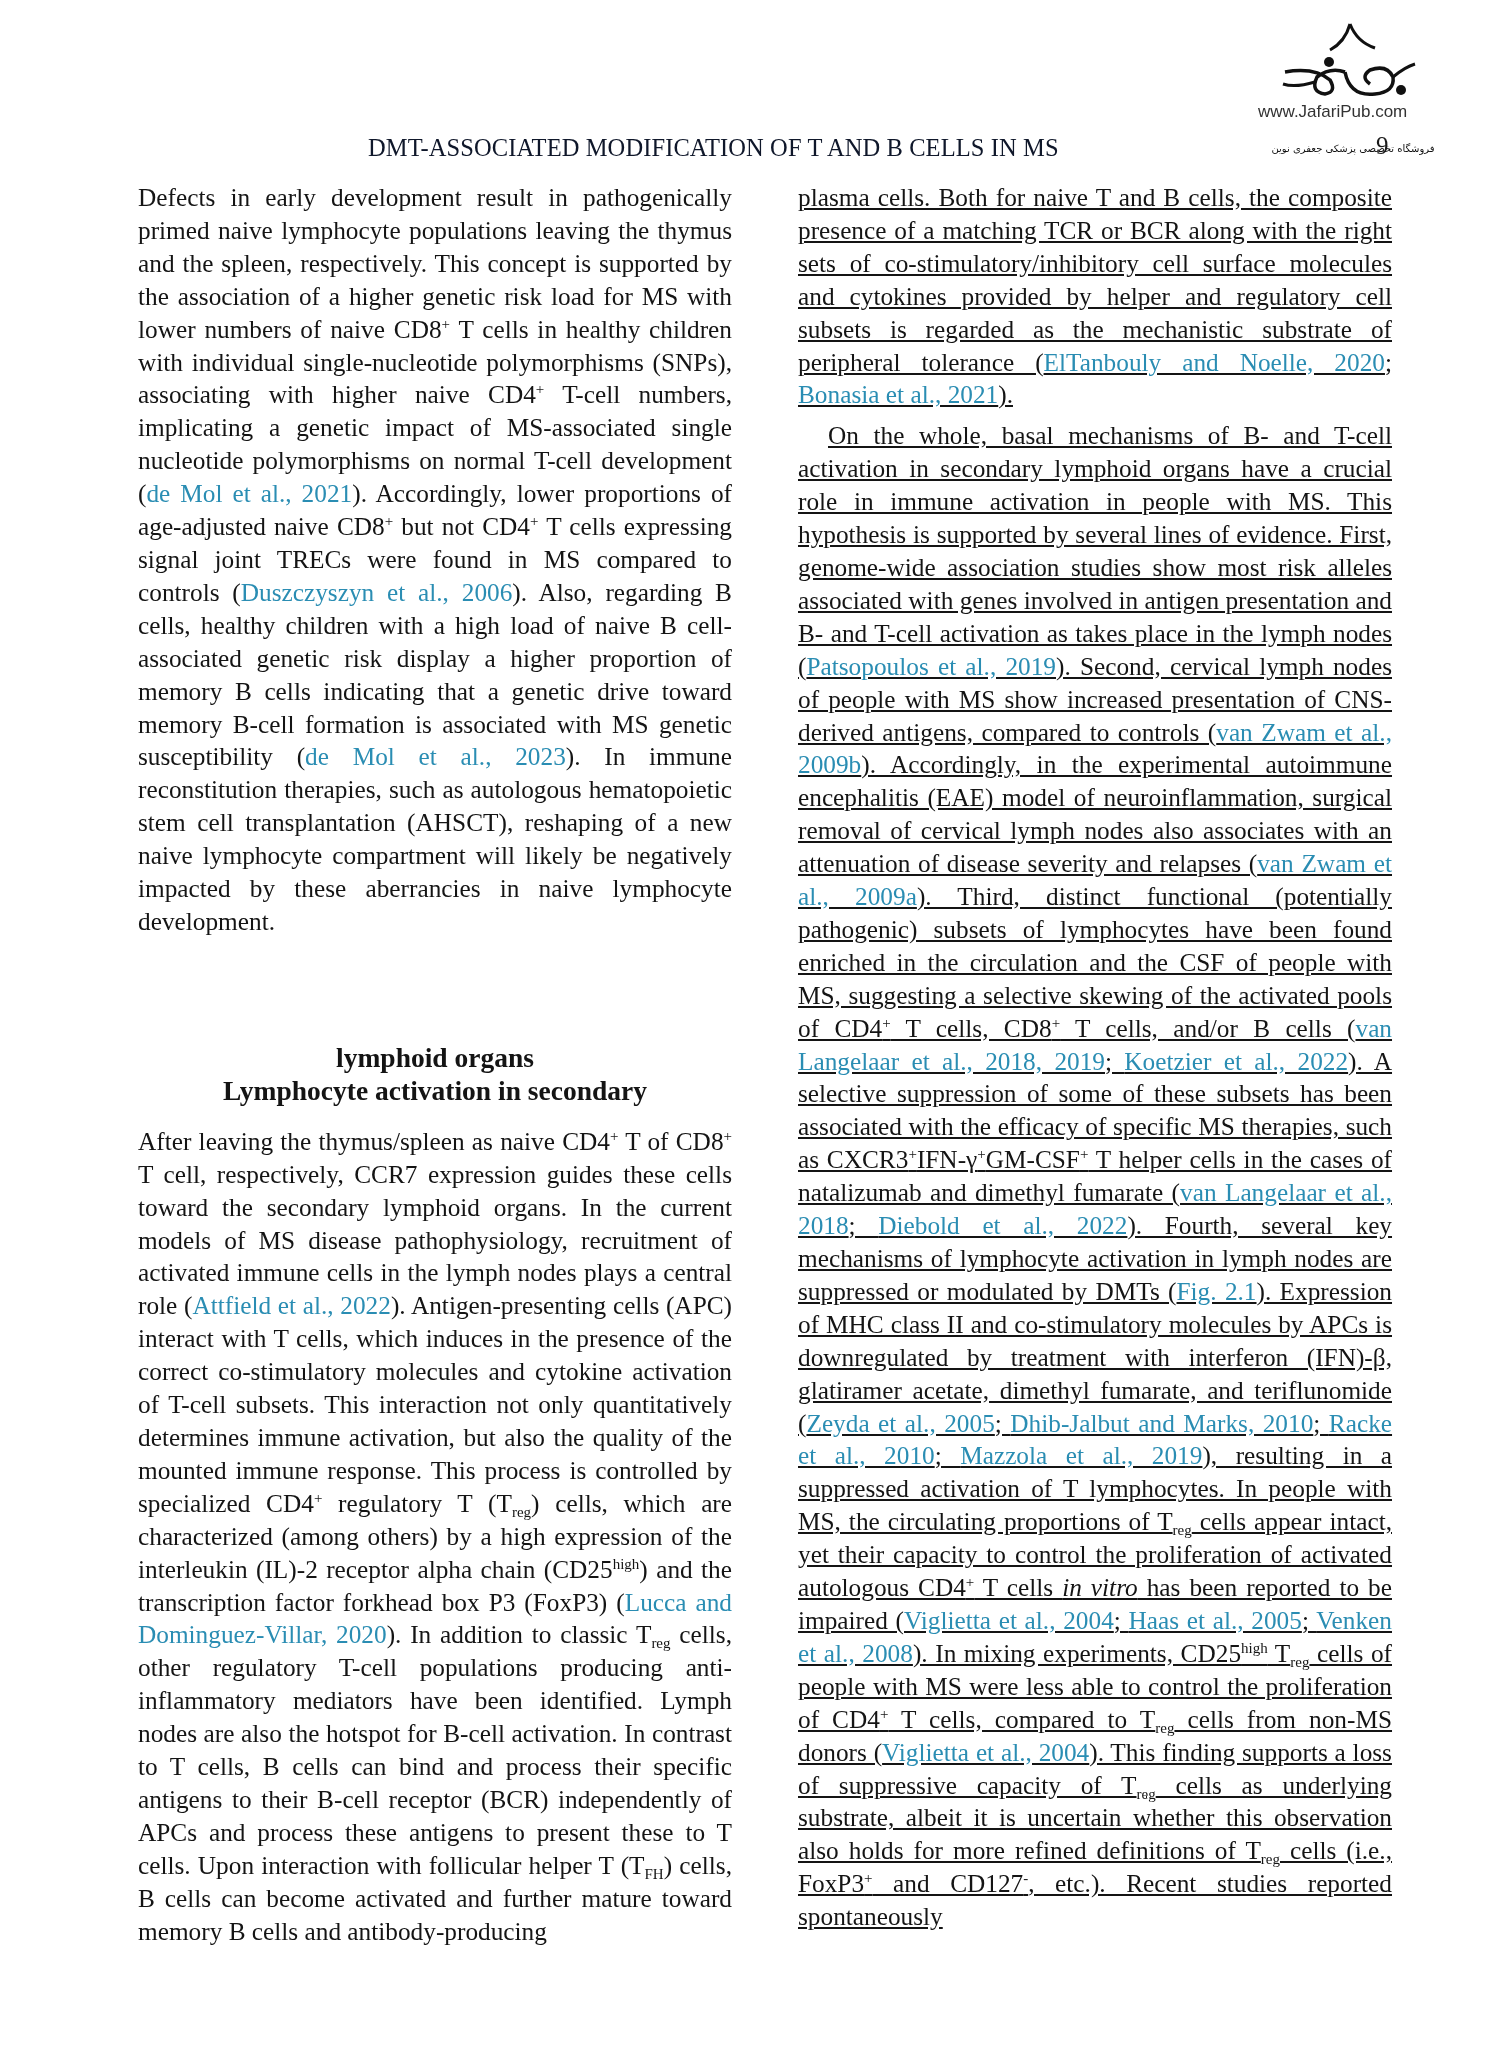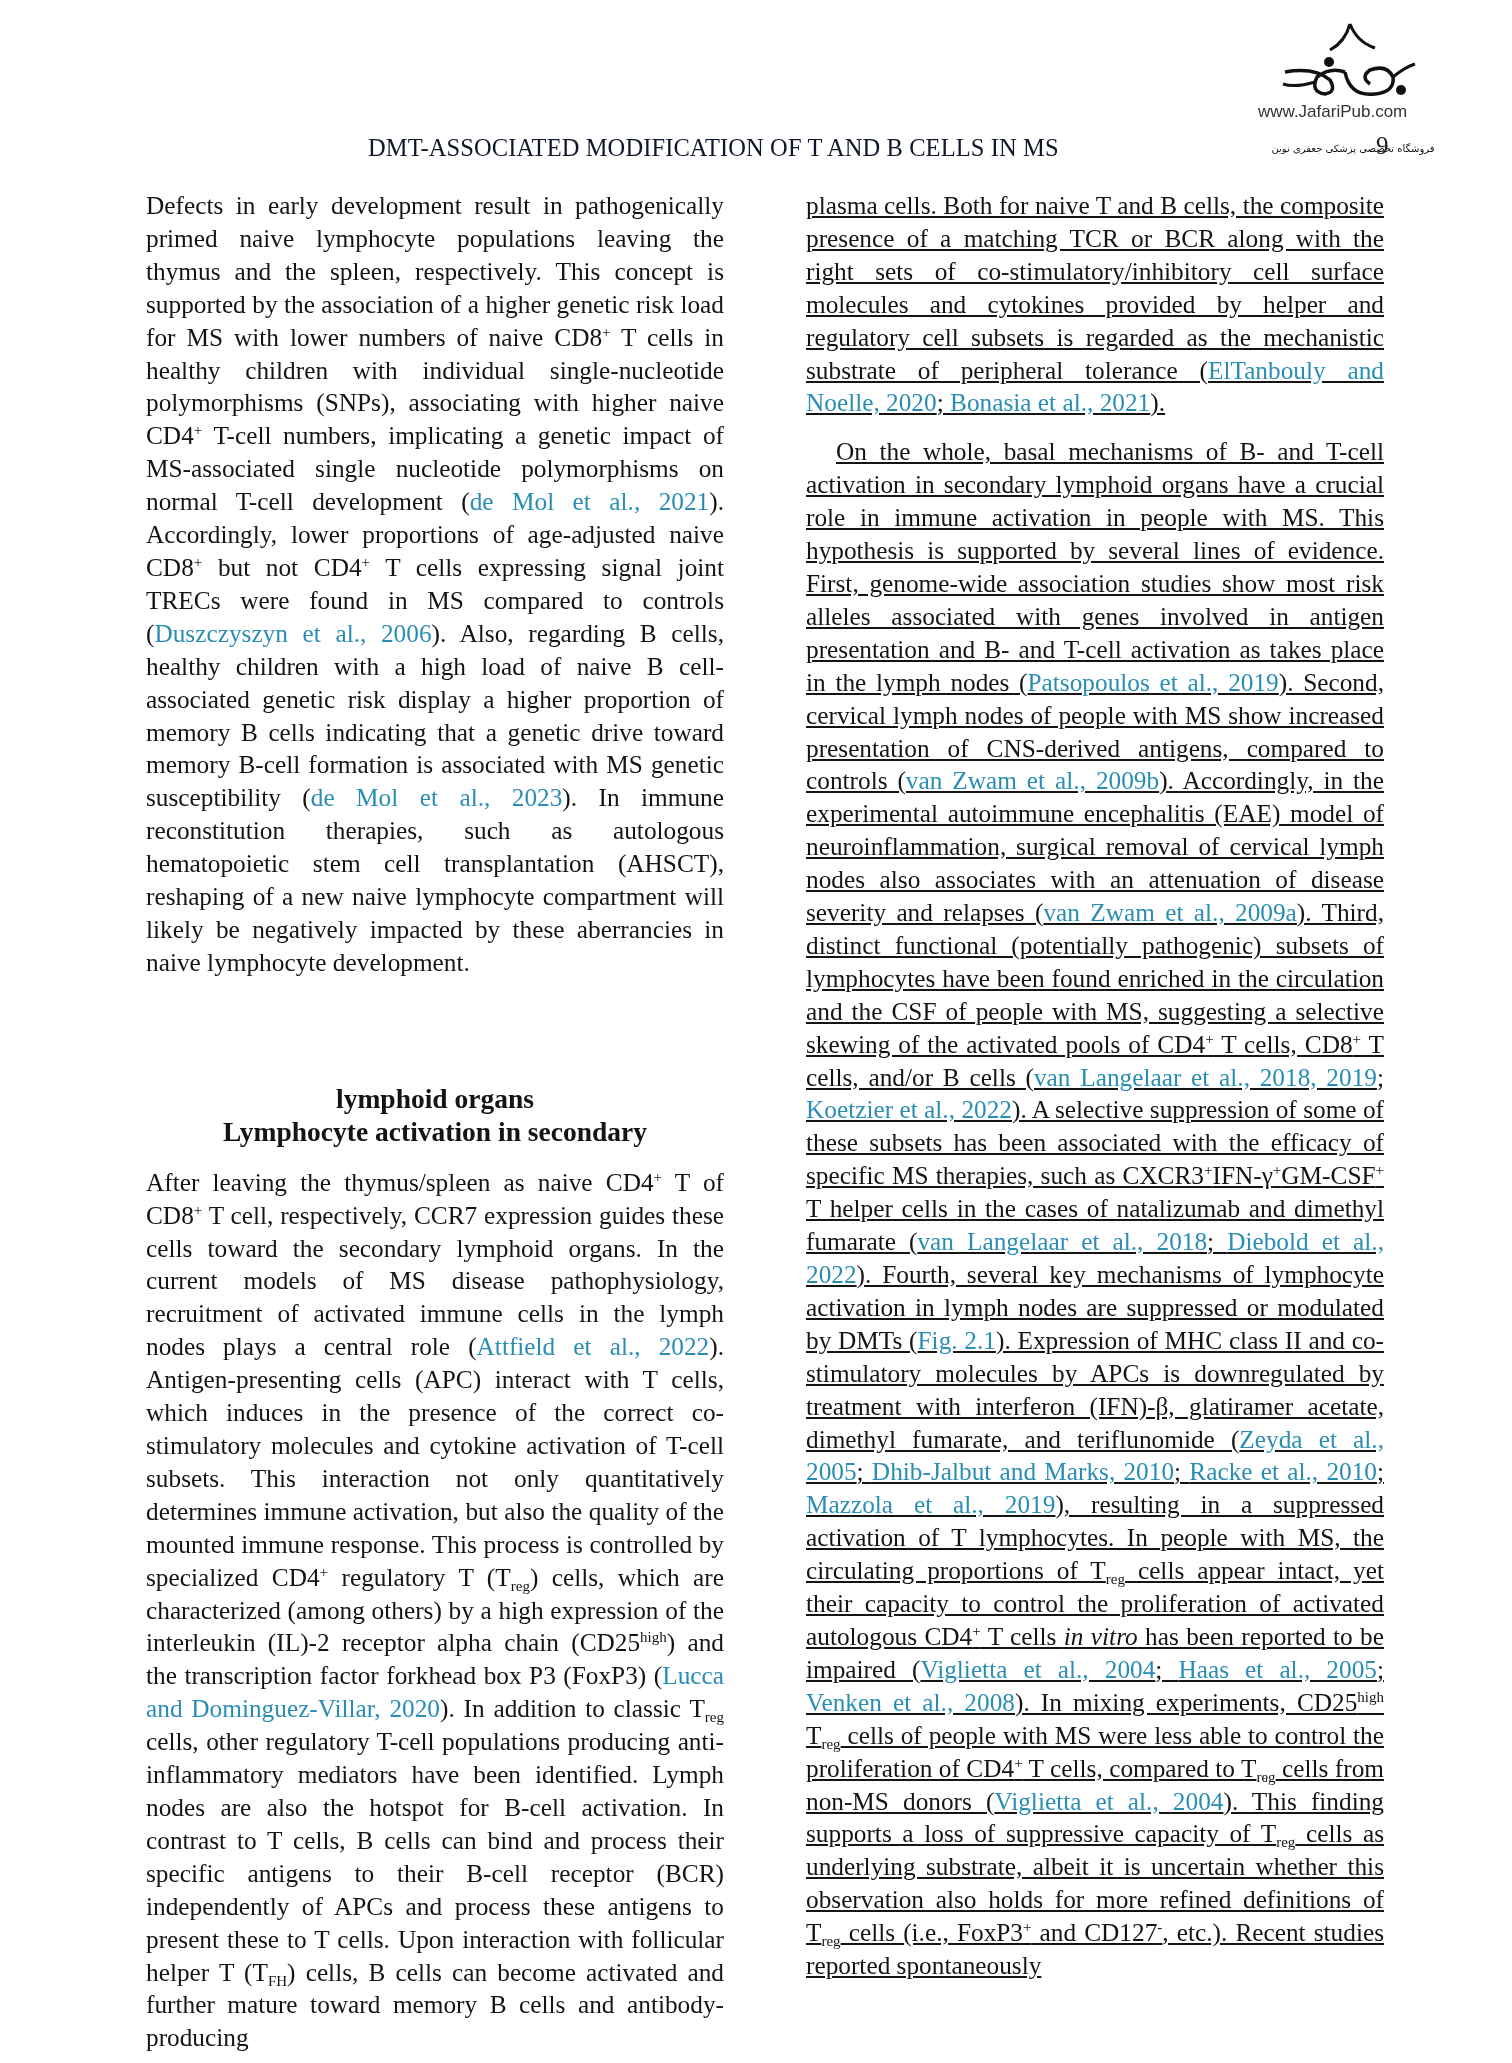--- a/index.html
+++ b/index.html
@@ -13,21 +13,21 @@
               font-family: "Liberation Sans", "DejaVu Sans", sans-serif; font-size: 17px; color: #333; }
   .logo-fa { position: absolute; left: 1238px; top: 143px; width: 230px; text-align: center;
              font-family: "DejaVu Sans", sans-serif; font-size: 10px; color: #111; direction: rtl; }
 
   .running-head { position: absolute; left: 368px; top: 134px; font-size: 24.5px; letter-spacing: 0.1px; color: #0f172a; }
   .page-num { position: absolute; left: 1376px; top: 132px; font-size: 25px; color: #1a1a1a; }
 
   .col { position: absolute; top: 173px; width: 610px; font-size: 25.3px; line-height: 32.9px; }
   .col.left { left: 130px; }
   .col.right { left: 790px; text-decoration: underline; }
-  .col p { margin: 16px; text-align: justify; hyphens: none; }
+  .col p { margin: 8px; text-align: justify; hyphens: none; }
   .col p.indent { text-indent: 30px; }
   .cite { color: #2a8db3; }
   sup { font-size: 15px; line-height: 0; vertical-align: 9px; }
   sub { font-size: 15px; line-height: 0; vertical-align: -5px; }
   .it { font-style: italic; }
 
   .section-title { text-align: center; font-weight: bold; font-size: 27.5px; line-height: 33px;
                    margin: 103px 0 18px 0; color: #141414; }
 </style>
 </head>

